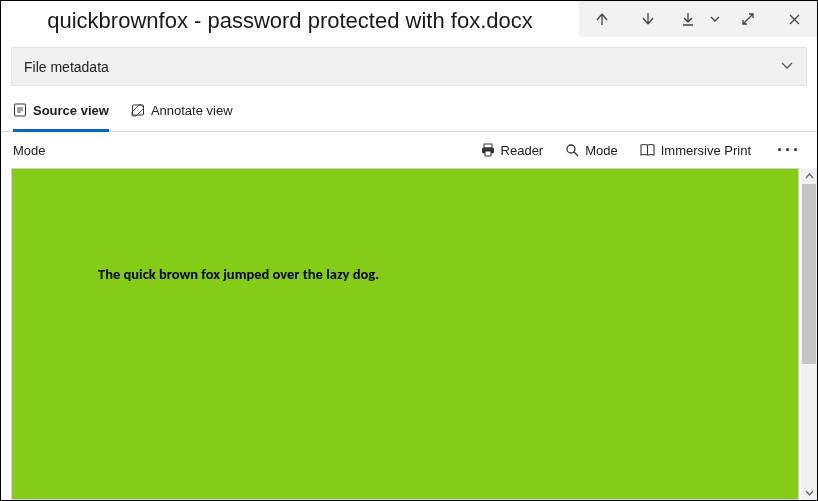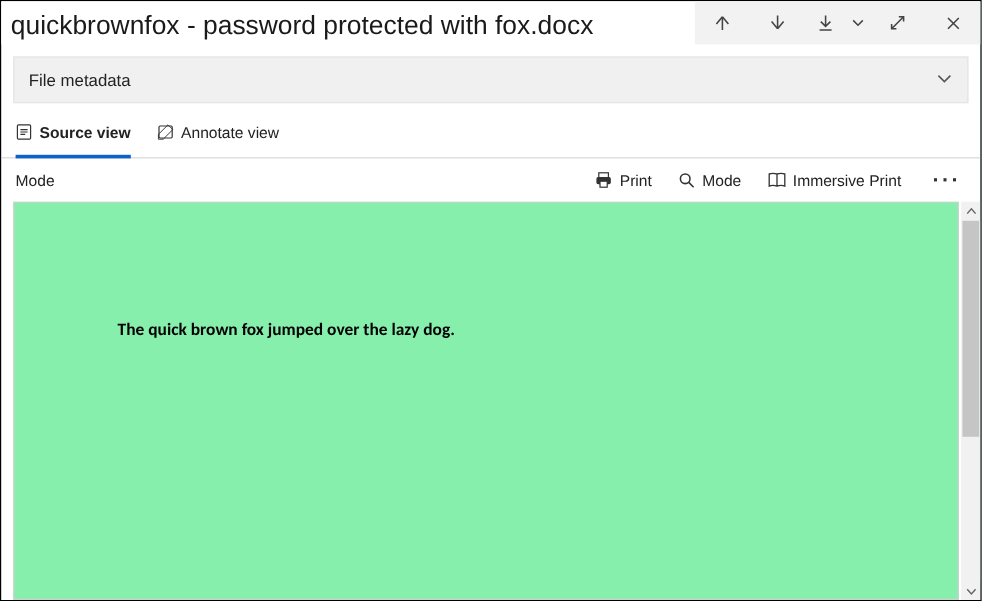--- a/index.html
+++ b/index.html
@@ -16,20 +16,21 @@
       border: 1px solid #000;
       display: flex;
       flex-direction: column;
       overflow: hidden;
     }
     .titlebar {
       display: flex;
       align-items: stretch;
       height: 36px;
       background: #ffffff;
+      text-align: center;
     }
     .title-text {
       flex: 1;
       padding: 2px 8px 0 8px;
       font-size: 22px;
       font-weight: 400;
       color: #1a1a1a;
       white-space: nowrap;
       overflow: hidden;
       line-height: 36px;
@@ -138,21 +139,21 @@
 
     .doc-area {
       flex: 1;
       display: flex;
       padding: 0 0 0 10px;
       overflow: hidden;
     }
     .doc-page {
       flex: 1;
       border: 1px solid #d0d0d0;
-      background: #86efac;
+      background: #84cc16;
       margin-right: 2px;
       position: relative;
       overflow: hidden;
     }
     .doc-content {
       position: absolute;
       top: 96px;
       left: 86px;
       font-family: Calibri, "Segoe UI", sans-serif;
       font-size: 14.5px;
@@ -262,21 +263,21 @@
   <div class="tool-left">Mode</div>
   <div class="tool-right">
     <div class="tool-action">
       <span class="icon">
         <svg width="14" height="14" viewBox="0 0 14 14">
             <rect x="3" y="1" width="8" height="4" stroke="currentColor" fill="none"></rect>
             <rect x="1.5" y="5" width="11" height="5" rx="1" stroke="currentColor" fill="currentColor"></rect>
             <rect x="4" y="8" width="6" height="5" stroke="currentColor" fill="#fff"></rect>
           </svg>
       </span>
-      <span>Print</span>
+      <span>Reader</span>
     </div>
     <div class="tool-action">
       <span class="icon">
         <svg width="14" height="14" viewBox="0 0 14 14">
             <circle cx="6" cy="6" r="4" stroke="currentColor" fill="none" stroke-width="1.3"></circle>
             <path d="M9 9 L13 13" stroke="currentColor" stroke-width="1.3"></path>
           </svg>
       </span>
       <span>Mode</span>
     </div>

